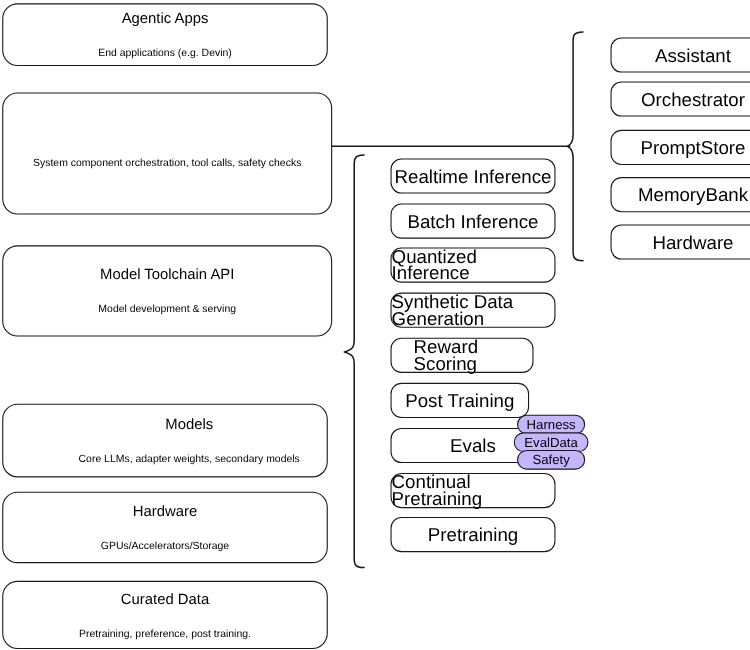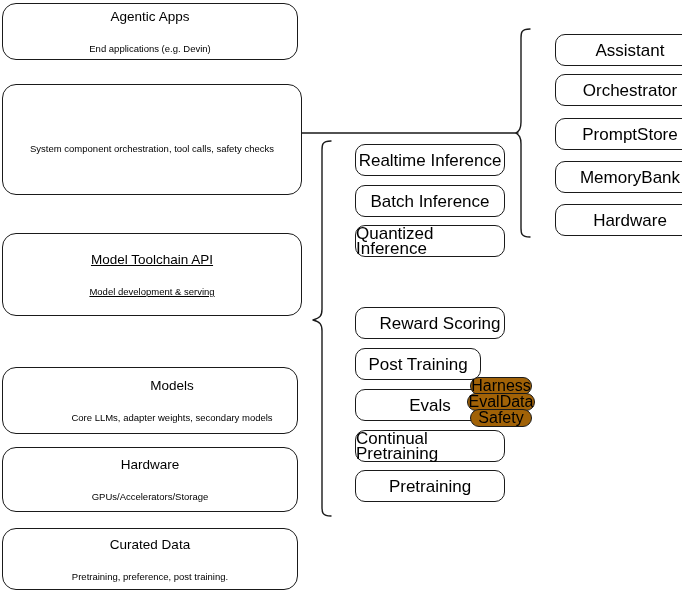--- a/index.html
+++ b/index.html
@@ -47,26 +47,26 @@
   .chip {
     border-radius: 10px;
     font-size: 17px;
     line-height: 15px;
     margin-left: 25px;
   }
   .pill {
     position: absolute;
     box-sizing: border-box;
     border: 1.4px solid #1a1a1a;
-    background: #a16207;
+    background: #c4b5fd;
     border-radius: 999px;
     display: flex;
     align-items: center;
     justify-content: center;
-    font-size: 16px;
+    font-size: 12px;
     line-height: 14px;
     text-align: center;
   }
   .connector {
     position: absolute;
     top: 0;
     left: 0;
     width: 682px;
     height: 591px;
     pointer-events: none;
@@ -108,21 +108,21 @@
 
   <div class="node layer" style="left:2px; top:3px; width:296px; height:57px;">
     <div class="title">Agentic Apps</div>
     <div class="subtitle">End applications (e.g. Devin)</div>
   </div>
 
   <div class="node layer" style="left:2px; top:84px; width:300px; height:111px;">
     <div class="subtitle">System component orchestration, tool calls, safety checks</div>
   </div>
 
-  <div class="node layer" style="left:2px; top:233px; width:300px; height:83px;text-decoration:underline;">
+  <div class="node layer" style="left:2px; top:223px; width:300px; height:83px;">
     <div class="title">Model Toolchain API</div>
     <div class="subtitle">Model development &amp; serving</div>
   </div>
 
   <div class="node layer" style="left:2px; top:367px; width:296px; height:67px;padding-left:44px;">
     <div class="title">Models</div>
     <div class="subtitle">Core LLMs, adapter weights, secondary models</div>
   </div>
 
   <div class="node layer" style="left:2px; top:447px; width:296px; height:65px;">
@@ -137,21 +137,24 @@
 
   <div class="node chip" style="left:330px; top:144px; width:150px; height:32px;">
     <span>Realtime Inference</span>
   </div>
   <div class="node chip" style="left:330px; top:185px; width:150px; height:32px;">
     <span>Batch Inference</span>
   </div>
   <div class="node chip" style="left:330px; top:225px; width:150px; height:32px;">
     <span>Quantized Inference</span>
   </div>
-  <div class="node chip" style="left:330px; top:307px; width:150px; height:32px;padding-left:20px;">
+  <div class="node chip" style="left:330px; top:266px; width:150px; height:32px;">
+    <span>Synthetic Data Generation</span>
+  </div>
+  <div class="node chip" style="left:330px; top:307px; width:130px; height:32px;padding-left:20px;">
     <span>Reward Scoring</span>
   </div>
   <div class="node chip" style="left:330px; top:348px; width:126px; height:32px;">
     <span>Post Training</span>
   </div>
   <div class="node chip" style="left:330px; top:389px; width:150px; height:32px;">
     <span>Evals</span>
   </div>
   <div class="node chip" style="left:330px; top:430px; width:150px; height:32px;">
     <span>Continual Pretraining</span>

